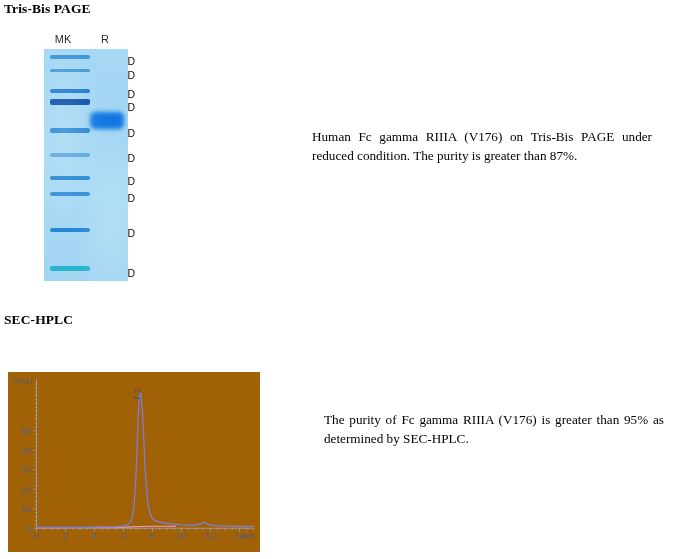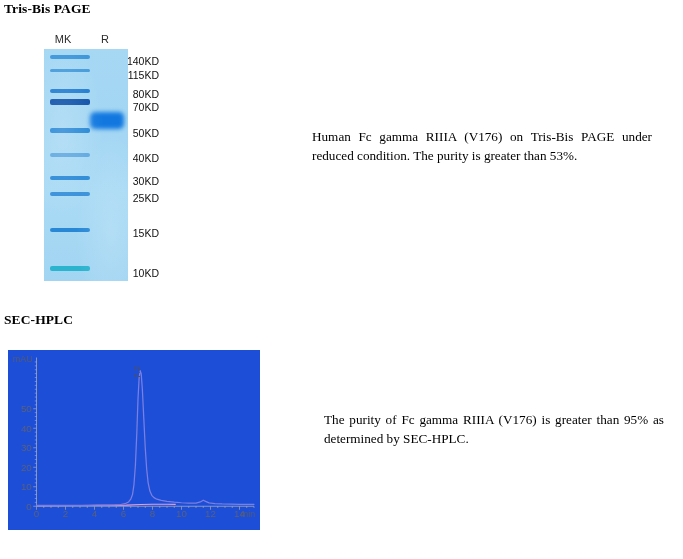--- a/index.html
+++ b/index.html
@@ -28,21 +28,20 @@
   #title-page  { left: 4px;  top: 1px; }
   #title-hplc  { left: 4px;  top: 312px; }
 
   
   #gel-figure {
     position: absolute;
     left: 0px;
     top: 30px;
     width: 135px;
     height: 255px;
-    padding-left: 24px;
   }
   .lane-header {
     position: absolute;
     top: 3px;
     font-family: "Liberation Sans", sans-serif;
     font-size: 11px;
     color: #2b2b2b;
     text-align: center;
     white-space: nowrap;
   }
@@ -109,24 +108,24 @@
     text-align: justify;
     text-justify: inter-word;
   }
   #caption-page { left: 312px; top: 127px; width: 340px; }
   #caption-hplc { left: 312px; top: 410px; width: 340px; margin-left: 12px; }
 
   
   #hplc-figure {
     position: absolute;
     left: 8px;
-    top: 350px;
+    top: 372px;
     width: 252px;
     height: 180px;
-    background: #1d4ed8;
+    background: #a16207;
   }
   #hplc-figure svg { display: block; }
   .ax-unit {
     font-family: "Liberation Sans", sans-serif;
     font-size: 3.6px;
     fill: #555a6e;
   }
   .ax-tick-label {
     font-family: "Liberation Sans", sans-serif;
     font-size: 3.9px;
@@ -168,21 +167,21 @@
     <div class="band" style="top:104px; height:3.6px; background:#4a9ada; opacity:.80"></div>
     <div class="band" style="top:127px; height:4.4px; background:#1f82d4; opacity:.92"></div>
     <div class="band" style="top:143px; height:4.2px; background:#2b87d6; opacity:.90"></div>
     <div class="band" style="top:179px; height:4.4px; background:#1f82d4; opacity:.92"></div>
     <div class="band" style="top:217px; height:5.0px; background:#25b3cd; opacity:.95"></div>
 
     <div class="band sample" style="top:63px; height:17px; background:#1278e0;"></div>
   </div>
 </div>
 
-<div class="caption" id="caption-page">Human Fc gamma RIIIA (V176) on Tris-Bis PAGE under reduced condition. The purity is greater than 53%.</div>
+<div class="caption" id="caption-page">Human Fc gamma RIIIA (V176) on Tris-Bis PAGE under reduced condition. The purity is greater than 87%.</div>
 
 <div class="section-title" id="title-hplc">SEC-HPLC</div>
 
 <div id="hplc-figure">
   <svg id="hplc-svg" width="252" height="180" viewBox="0 0 100 72">
 
     <text id="y-unit" class="ax-unit" x="9.5" y="4.6" text-anchor="end">mAU</text>
 
     <text id="x-unit" class="ax-unit" x="98.5" y="66.8" text-anchor="end">min</text>
 

